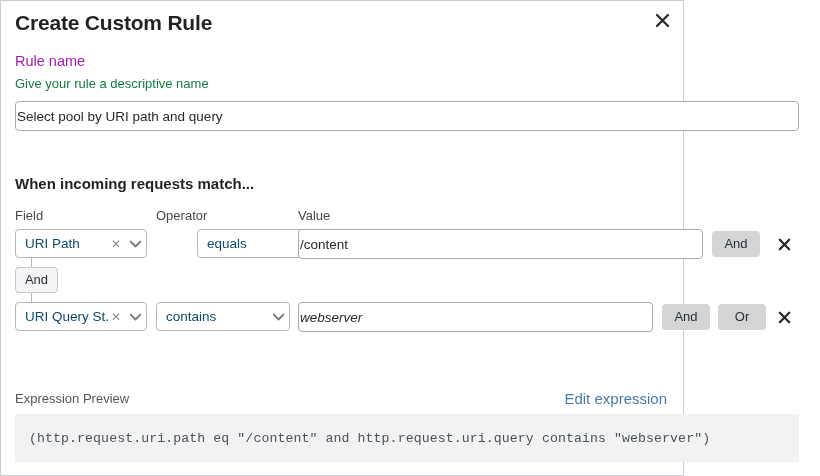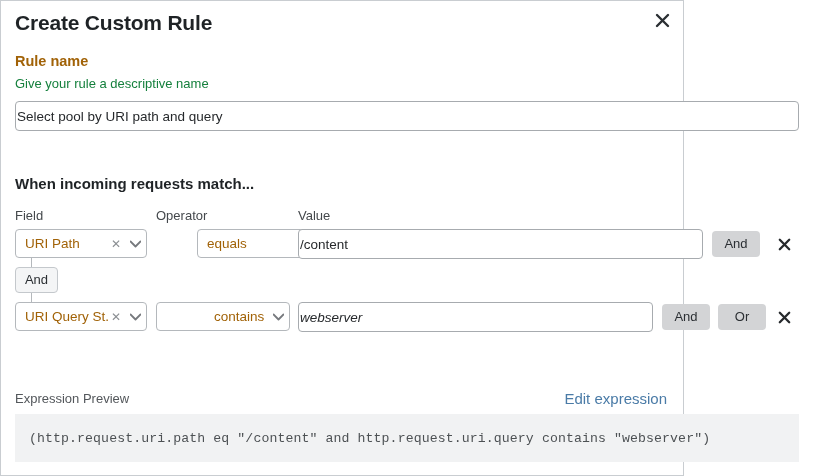--- a/index.html
+++ b/index.html
@@ -48,23 +48,22 @@
     background: transparent;
     border: none;
     padding: 0;
   }
   .close-btn svg { display: block; }
 
   
   .lbl-strong {
     position: absolute;
     font-size: 14.5px;
-    color: #a16207;
+    color: #a21caf;
     line-height: 18px;
-    font-weight: bold;
   }
   .lbl-muted {
     position: absolute;
     font-size: 13px;
     color: #15803d;
     line-height: 17px;
   }
   #rule-name-label { left: 14px; top: 51px; }
   #rule-name-help  { left: 14px; top: 74px; }
 
@@ -119,21 +118,21 @@
     background: #ffffff;
     display: flex;
     align-items: center;
     cursor: pointer;
     overflow: hidden;
   }
   .select-text {
     flex: 1 1 auto;
     padding-left: 9px;
     font-size: 13.5px;
-    color: #a16207;
+    color: #0c4a6e;
     white-space: nowrap;
     overflow: hidden;
   }
   .clear-x {
     flex: 0 0 auto;
     width: 16px;
     text-align: center;
     font-size: 12px;
     color: #8b8f93;
     line-height: 1;
@@ -147,21 +146,21 @@
     justify-content: center;
   }
   .caret svg { display: block; }
 
   
   #field-1    { left: 14px;  top: 228px; width: 132px; }
   #operator-1 { left: 155px; top: 228px; width: 134px; margin-left: 41px; }
   #value-1    { left: 297px; top: 228px; width: 405px; }
 
   #field-2    { left: 14px;  top: 301px; width: 132px; }
-  #operator-2 { left: 155px; top: 301px; width: 134px; padding-left: 48px; }
+  #operator-2 { left: 155px; top: 301px; width: 134px; }
   #value-2    { left: 297px; top: 301px; width: 355px; font-style: italic; }
 
   
   .logic-btn {
     position: absolute;
     box-sizing: border-box;
     height: 26px;
     min-width: 48px;
     padding: 0 11px;
     border: none;

